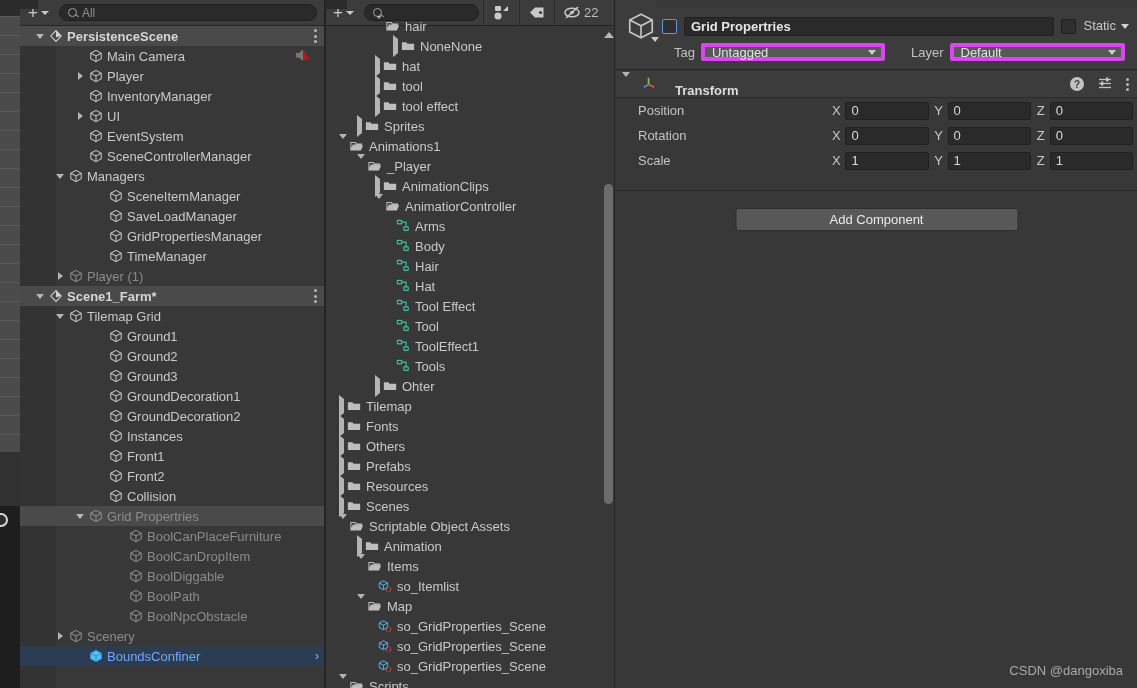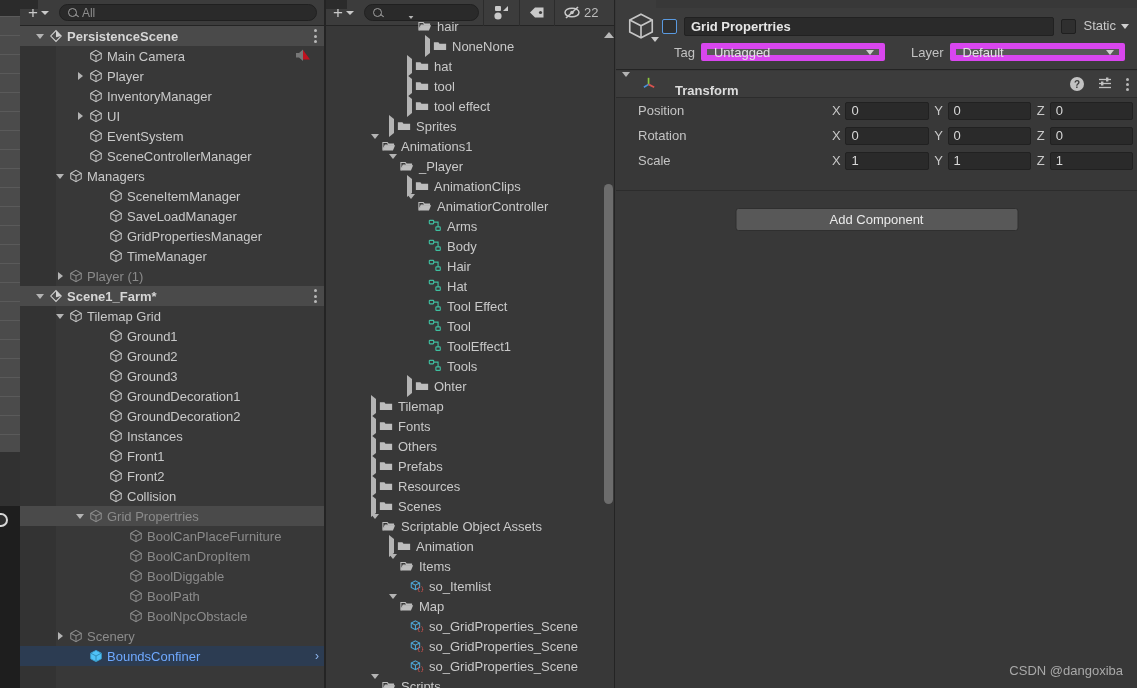--- a/index.html
+++ b/index.html
@@ -66,21 +66,21 @@
   .ico{width:14px;height:14px;flex:none;display:block;}
   .kebab{position:absolute;right:8px;top:3px;width:3px;height:14px;display:flex;flex-direction:column;
       justify-content:space-between;align-items:center;}
   .kebab b{display:block;width:3px;height:3px;border-radius:50%;background:#b8b8b8;}
   .mute-ico{position:absolute;right:14px;top:2px;}
   .chev-right{position:absolute;right:6px;top:5px;color:#8fb7ef;font-size:12px;line-height:10px;}
 
   
   #project{left:325px;top:0;width:290px;height:688px;background:#383838;}
   #project .panel-toolbar{background:#3c3c3c;}
-  .p-list{position:absolute;top:26px;left:0;right:14px;bottom:0;overflow:hidden;padding-left:32px;}
+  .p-list{position:absolute;top:26px;left:0;right:14px;bottom:0;overflow:hidden;}
   .p-scroll{position:absolute;top:26px;right:0;width:14px;bottom:0;background:#383838;}
   .p-arrow{position:absolute;top:6px;left:3px;width:0;height:0;border-left:5px solid transparent;
      border-right:5px solid transparent;border-bottom:6px solid #b8b8b8;}
   .p-thumb{position:absolute;left:3px;width:9px;border-radius:5px;background:#6c6c6c;}
   .prow{height:20px;display:flex;align-items:center;white-space:nowrap;}
   .prow .lbl{font-size:13px;color:#c9c9c9;margin-left:5px;}
   .panel-divider{position:absolute;top:0;bottom:0;width:1px;background:#242424;}
 
   
   #inspector{left:616px;top:0;width:521px;height:688px;background:#383838;}
@@ -90,21 +90,21 @@
   .go-ico{width:30px;height:30px;flex:none;position:relative;margin-right:6px;}
   .go-ico .tiny-caret{position:absolute;right:-3px;bottom:-1px;width:0;height:0;
      border-left:4px solid transparent;border-right:4px solid transparent;border-top:5px solid #c9c9c9;}
   .chk{width:15px;height:15px;flex:none;background:#2f2f2f;border:1px solid #5a9ae0;border-radius:2px;}
   .name-field{flex:1;height:19px;background:#2a2a2a;border:1px solid #212121;border-radius:2px;
       margin:0 7px;display:flex;align-items:center;padding:0 6px;font-size:13px;color:#e6e6e6;font-weight:bold;}
   .static-chk{width:15px;height:15px;flex:none;background:#2f2f2f;border:1px solid #1f1f1f;border-radius:2px;}
   .static-lbl{font-size:13px;color:#c9c9c9;margin:0 5px 2px 7px;}
   .insp-row2{display:flex;align-items:center;height:24px;padding:0 8px 0 10px;}
   .fl-lbl{font-size:13px;color:#c2c2c2;}
-  .dropdown{height:18px;background:#585858;border:6px solid #d946ef;border-radius:2px;
+  .dropdown{height:18px;background:#585858;border:4px solid #d946ef;border-radius:2px;
       display:flex;align-items:center;justify-content:space-between;padding:0 5px 0 7px;
       font-size:13px;color:#e2e2e2;}
   .dd-caret{width:0;height:0;border-left:4px solid transparent;border-right:4px solid transparent;
       border-top:5px solid #cfcfcf;margin-left:6px;}
 
   .comp-header{position:absolute;top:71px;left:0;right:0;height:27px;background:#3c3c3c;
       border-bottom:1px solid #2c2c2c;display:flex;align-items:center;padding:0 8px 0 6px;}
   .comp-title{font-size:13px;font-weight:bold;color:#dcdcdc;margin-left:36px;margin-top:12px;}
   .comp-tools{margin-left:auto;display:flex;align-items:center;gap:14px;}
   .q-ico{width:14px;height:14px;border-radius:50%;background:#c2c2c2;color:#3c3c3c;font-size:10px;

